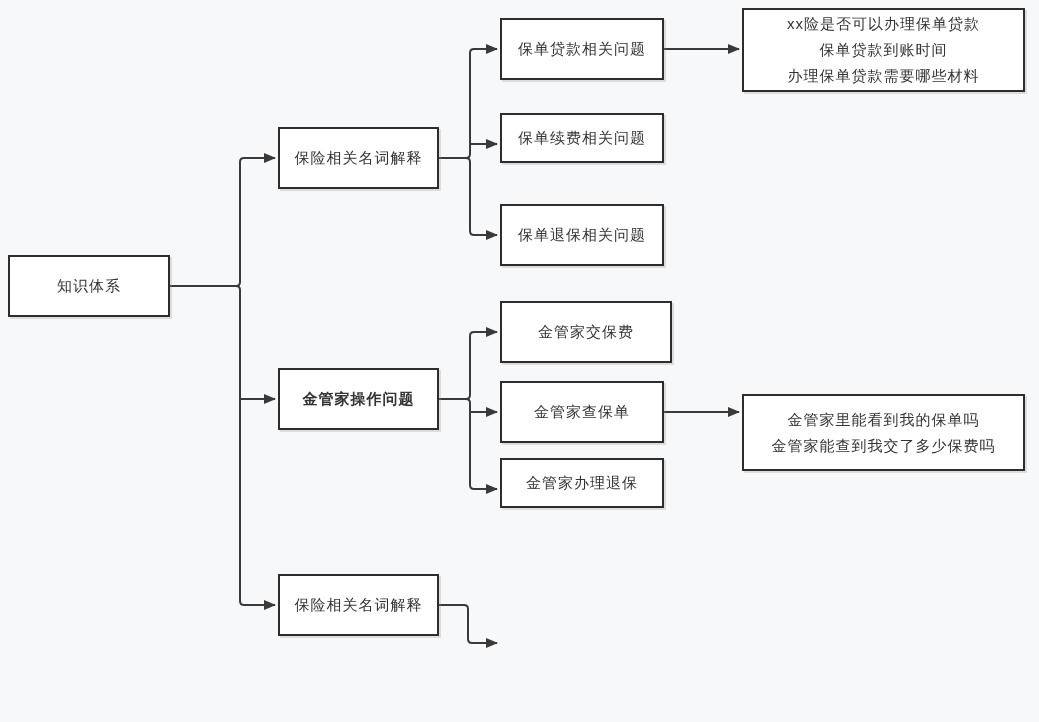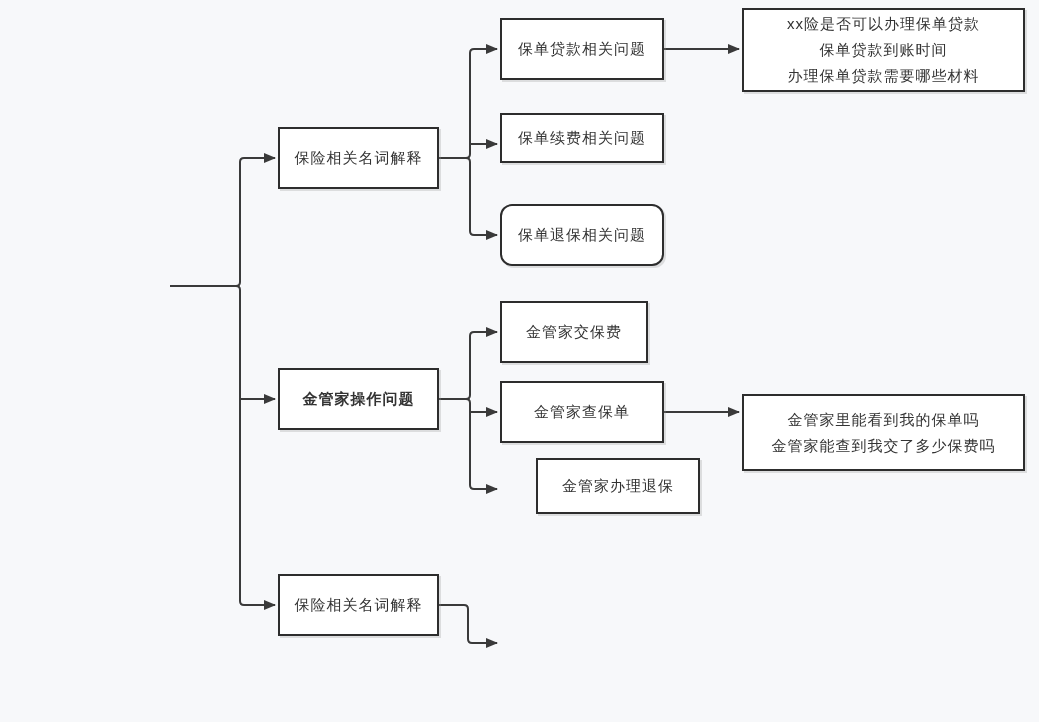--- a/index.html
+++ b/index.html
@@ -74,20 +74,23 @@
     <path class="edge" d="M 439 399 H 466 Q 470 399 470 395 V 336 Q 470 332 474 332 H 497" marker-end="url(#arrow)"></path>
     <path class="edge" d="M 470 412 H 497" marker-end="url(#arrow)"></path>
     <path class="edge" d="M 466 399 Q 470 399 470 403 V 485 Q 470 489 474 489 H 497" marker-end="url(#arrow)"></path>
 
     <path class="edge" d="M 439 605 H 464 Q 468 605 468 609 V 639 Q 468 643 472 643 H 497" marker-end="url(#arrow)"></path>
 
     <path class="edge" d="M 664 49 H 739" marker-end="url(#arrow)"></path>
     <path class="edge" d="M 664 412 H 739" marker-end="url(#arrow)"></path>
   </svg>
 
+  <div class="node" style="left:8px; top:255px; width:162px; height:62px;">
+    <span class="line">知识体系</span>
+  </div>
 
   <div class="node" style="left:278px; top:127px; width:161px; height:62px;">
     <span class="line">保险相关名词解释</span>
   </div>
 
   <div class="node" style="left:278px; top:368px; width:161px; height:62px;font-weight:bold;">
     <span class="line">金管家操作问题</span>
   </div>
 
   <div class="node" style="left:278px; top:574px; width:161px; height:62px;">
@@ -95,33 +98,33 @@
   </div>
 
   <div class="node" style="left:500px; top:18px; width:164px; height:62px;">
     <span class="line">保单贷款相关问题</span>
   </div>
 
   <div class="node" style="left:500px; top:113px; width:164px; height:50px;">
     <span class="line">保单续费相关问题</span>
   </div>
 
-  <div class="node" style="left:500px; top:204px; width:164px; height:62px;border-radius:12px;">
+  <div class="node" style="left:500px; top:204px; width:164px; height:62px;">
     <span class="line">保单退保相关问题</span>
   </div>
 
-  <div class="node" style="left:500px; top:301px; width:148px; height:62px;">
+  <div class="node" style="left:500px; top:301px; width:172px; height:62px;">
     <span class="line">金管家交保费</span>
   </div>
 
   <div class="node" style="left:500px; top:381px; width:164px; height:62px;">
     <span class="line">金管家查保单</span>
   </div>
 
-  <div class="node" style="left:500px; top:458px; width:164px; height:56px;margin-left:36px;">
+  <div class="node" style="left:500px; top:458px; width:164px; height:50px;">
     <span class="line">金管家办理退保</span>
   </div>
 
   <div class="node" style="left:742px; top:8px; width:283px; height:84px;">
     <span class="line">xx险是否可以办理保单贷款</span>
     <span class="line">保单贷款到账时间</span>
     <span class="line">办理保单贷款需要哪些材料</span>
   </div>
 
   <div class="node" style="left:742px; top:394px; width:283px; height:77px;">

